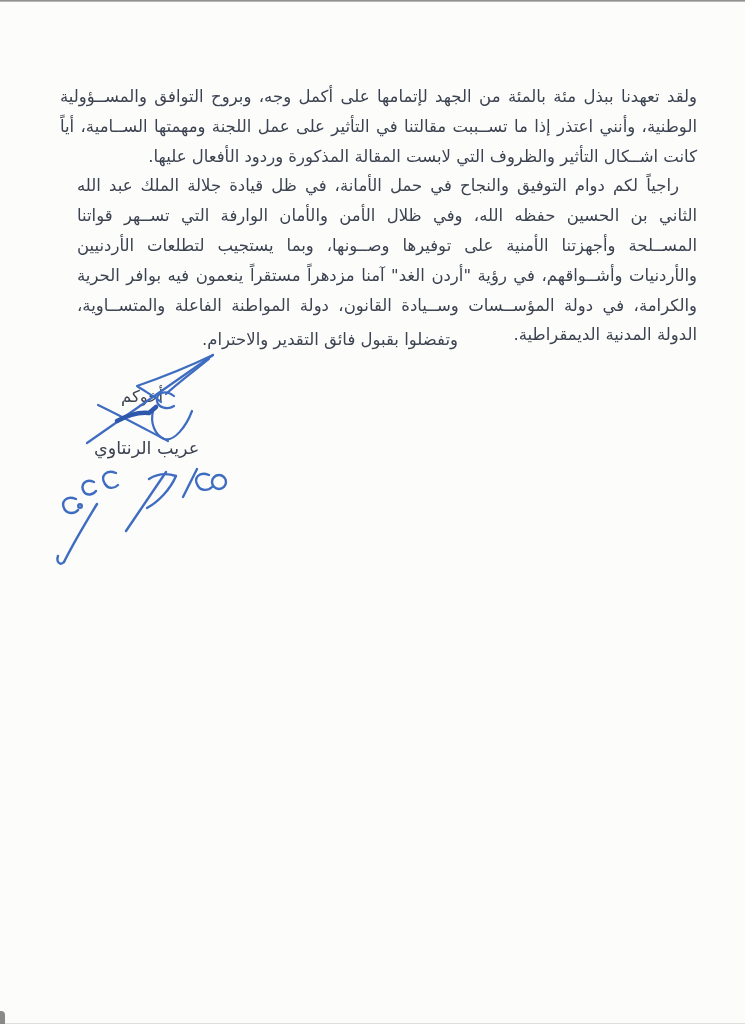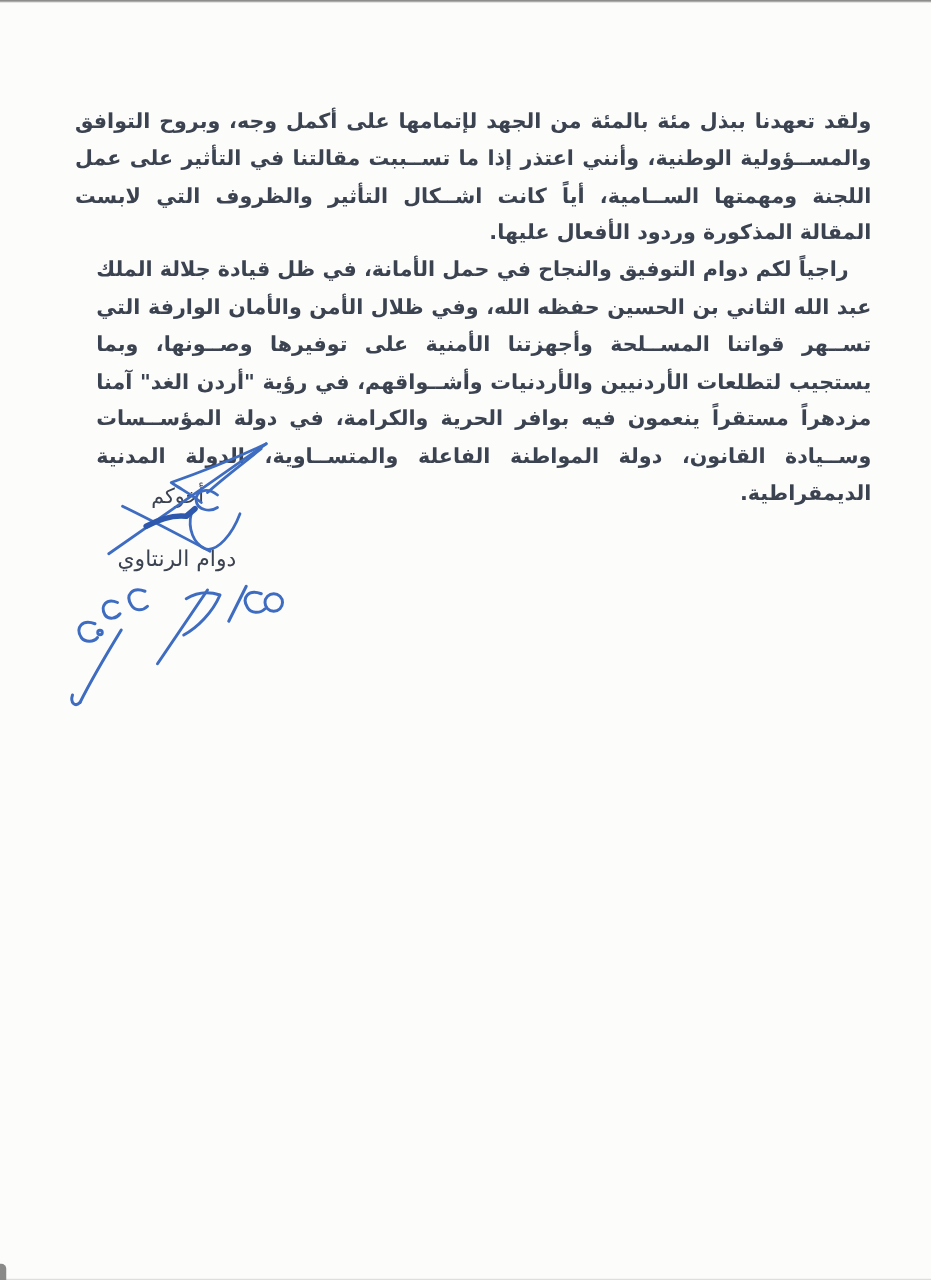--- a/index.html
+++ b/index.html
@@ -28,21 +28,20 @@
 
   
   .letter-body {
     position: absolute; top: 82px; right: 48px; left: 60px;
     direction: rtl;
     text-align: justify;
     color: #3c4350;
     font-size: 16.5px;
     line-height: 29.8px;
     letter-spacing: 0.1px;
-    font-weight: bold;
   }
   .letter-body p { margin: 0; padding: 0; }
   .letter-body p.indent { text-indent: 18px; margin-left: 17px; }
 
   .closing {
     position: absolute; top: 330px; right: 287px;
     direction: rtl;
     color: #3c4350;
     font-size: 16.5px;
     white-space: nowrap;
@@ -77,24 +76,25 @@
 
   <div class="scan-edge-top"></div>
   <div class="scan-edge-bottom"></div>
   <div class="scan-corner-mark"></div>
 
   <div class="letter-body" dir="rtl">
     <p>ولقد تعهدنا ببذل مئة بالمئة من الجهد لإتمامها على أكمل وجه، وبروح التوافق والمســؤولية الوطنية، وأنني اعتذر إذا ما تســببت مقالتنا في التأثير على عمل اللجنة ومهمتها الســامية، أياً كانت اشــكال التأثير والظروف التي لابست المقالة المذكورة وردود الأفعال عليها.</p>
     <p class="indent">راجياً لكم دوام التوفيق والنجاح في حمل الأمانة، في ظل قيادة جلالة الملك عبد الله الثاني بن الحسين حفظه الله، وفي ظلال الأمن والأمان الوارفة التي تســهر قواتنا المســلحة وأجهزتنا الأمنية على توفيرها وصــونها، وبما يستجيب لتطلعات الأردنيين والأردنيات وأشــواقهم، في رؤية "أردن الغد" آمنا مزدهراً مستقراً ينعمون فيه بوافر الحرية والكرامة، في دولة المؤســسات وســيادة القانون، دولة المواطنة الفاعلة والمتســاوية، الدولة المدنية الديمقراطية.</p>
   </div>
 
+  <div class="closing" dir="rtl">وتفضلوا بقبول فائق التقدير والاحترام.</div>
 
   <div class="salutation" dir="rtl">أخوكم</div>
 
-  <div class="sig-name" dir="rtl">دوام الرنتاوي</div>
+  <div class="sig-name" dir="rtl">عريب الرنتاوي</div>
 
   <svg class="ink" viewBox="0 0 745 1024" aria-hidden="false">
 
     <g stroke-width="2.2" stroke="#3e6cc0">
       <path d="M87,443 L213,355"></path>
       <path d="M213,355 C188,367 160,378 137,386 C146,392 155,397 161,402"></path>
       <path d="M209,359 C194,371 178,383 166,394"></path>
       <path d="M174,396 C165,389 156,393 157,401 C158,408 168,410 174,406"></path>
       <path d="M153,411 C150,423 155,435 164,439 C174,442 186,427 192,411"></path>
       <path d="M98,405 C121,416 145,429 168,441"></path>

